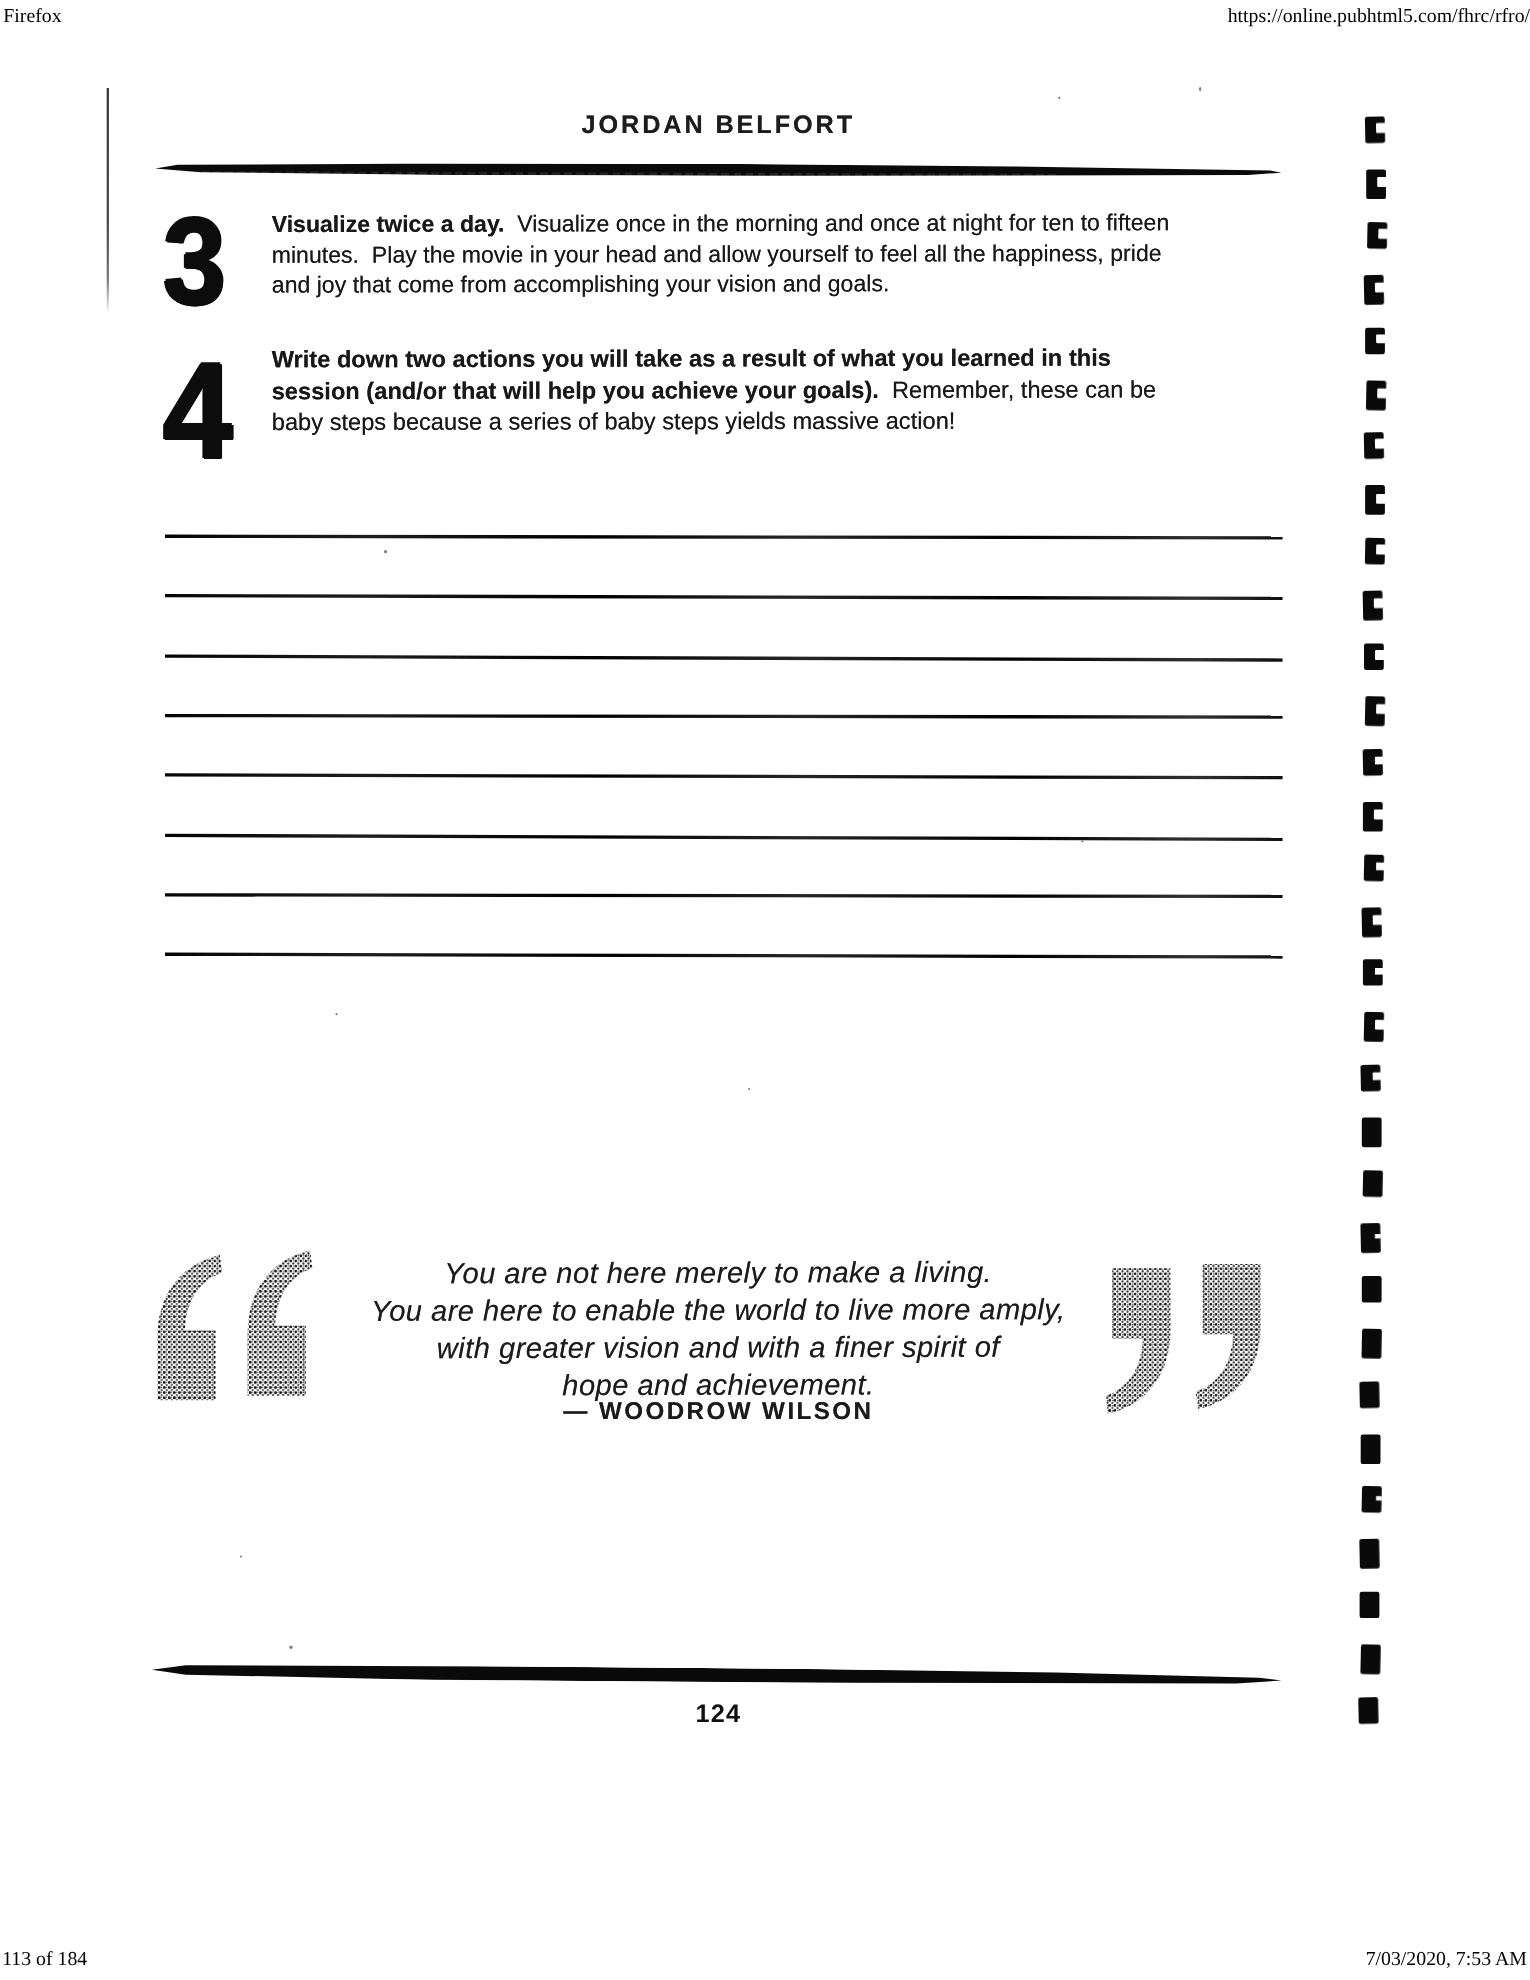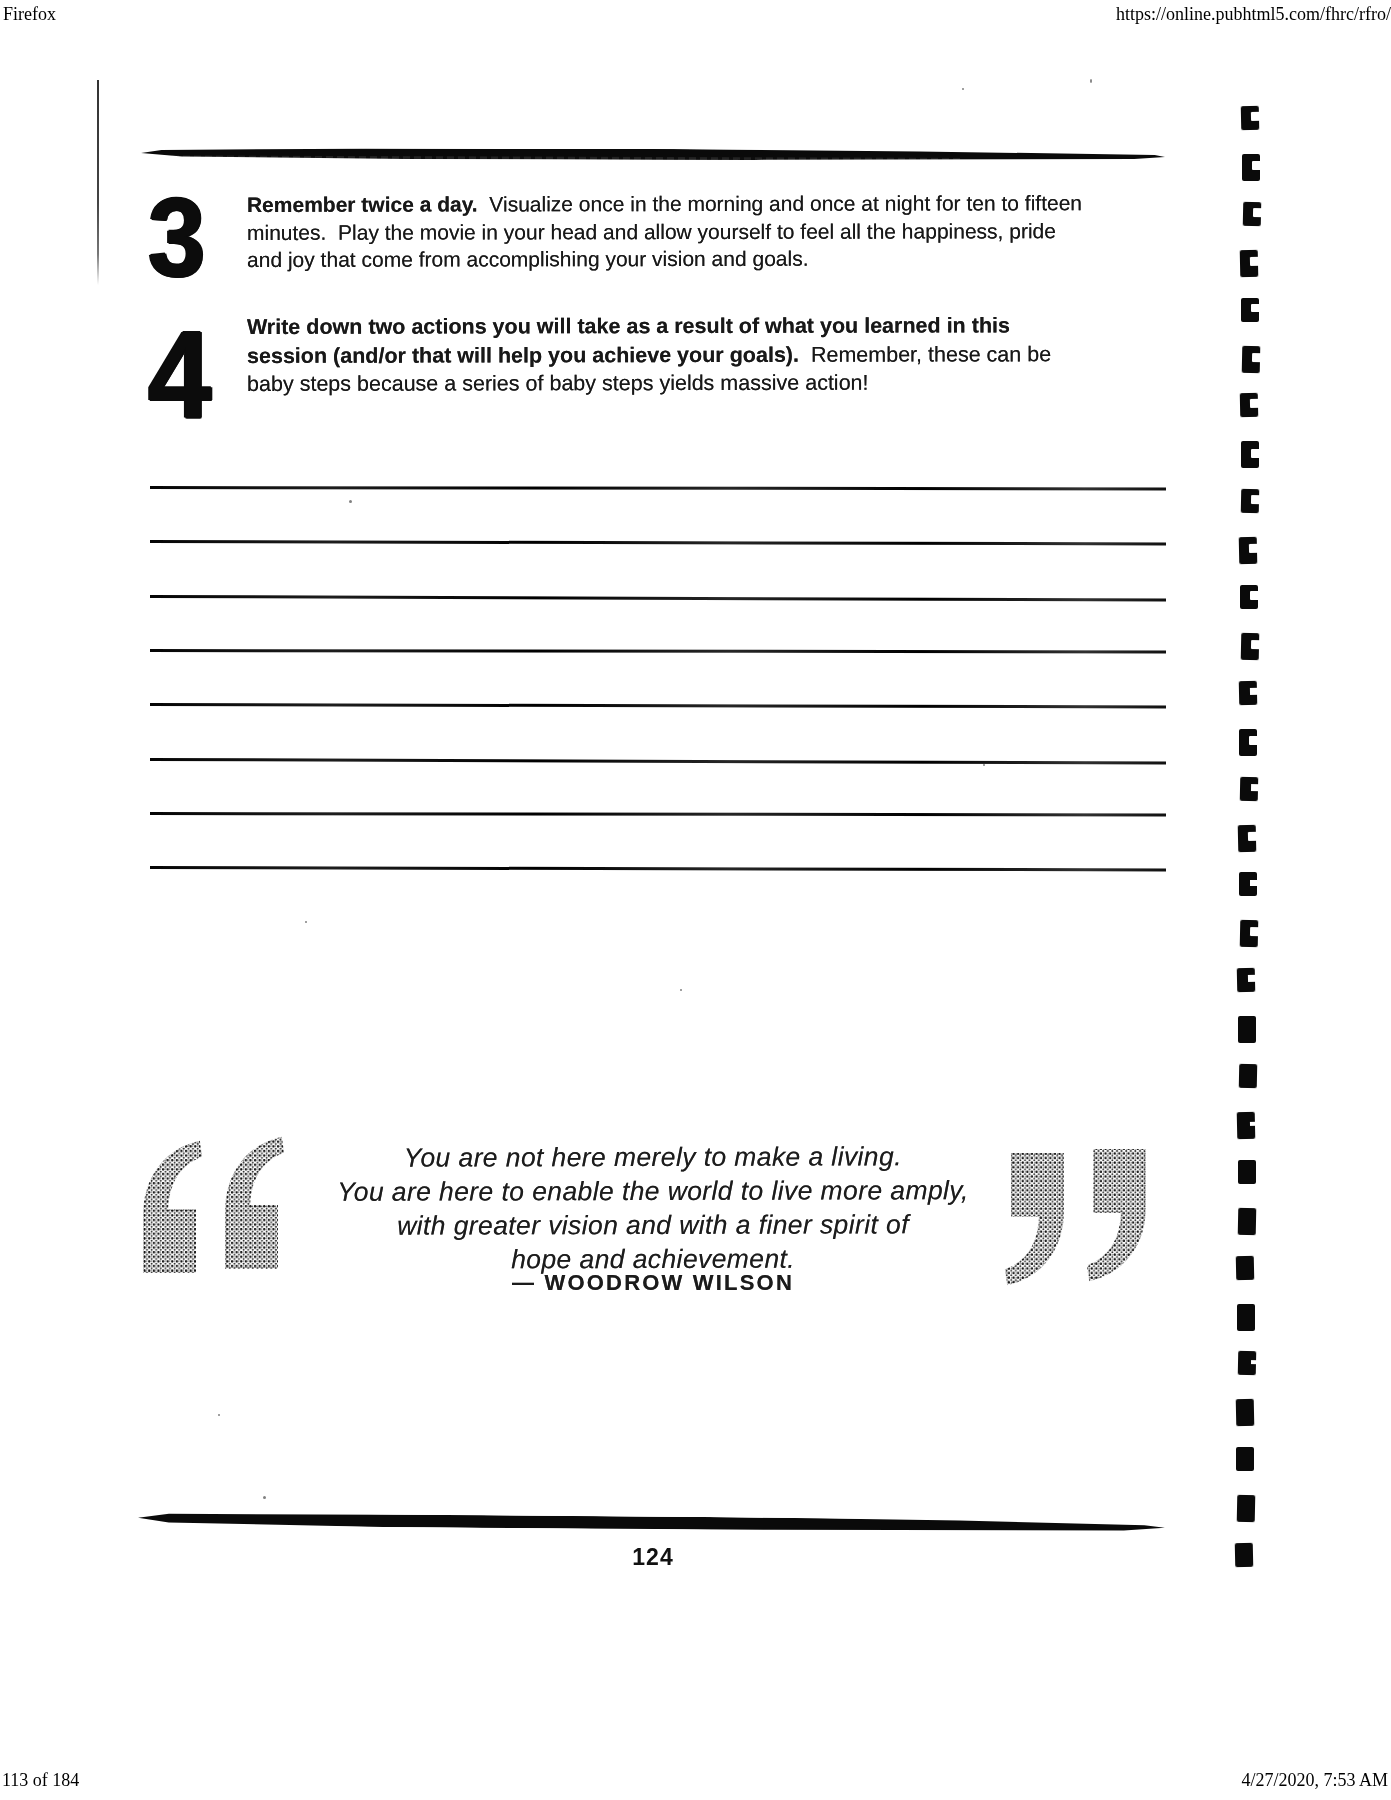--- a/index.html
+++ b/index.html
@@ -79,24 +79,25 @@
   <div class="vline"></div>
   <div class="speck" style="left:349px;top:500px;"></div>
   <div class="speck" style="left:962px;top:88px;width:2px;height:2px;"></div>
   <div class="speck" style="left:1090px;top:79px;width:2px;height:4px;"></div>
   <div class="speck" style="left:263px;top:1496px;"></div>
   <div class="speck" style="left:218px;top:1414px;width:2px;height:2px;"></div>
   <div class="speck" style="left:983px;top:764px;width:2px;height:2px;"></div>
   <div class="speck" style="left:305px;top:921px;width:2px;height:2px;"></div>
   <div class="speck" style="left:680px;top:989px;width:2px;height:2px;"></div>
 
+  <div class="doc-title">JORDAN BELFORT</div>
   <div class="rule rule-top"></div>
 
   <div class="big-num num-3">3</div>
-  <p class="item-text item3-text"><b>Remember twice a day.</b><span> &nbsp;Visualize once in the morning and once at night for ten to fifteen
+  <p class="item-text item3-text"><b>Visualize twice a day.</b><span> &nbsp;Visualize once in the morning and once at night for ten to fifteen
 minutes. &nbsp;Play the movie in your head and allow yourself to feel all the happiness, pride
 and joy that come from accomplishing your vision and goals.</span></p>
 
   <div class="big-num num-4">4</div>
   <p class="item-text item4-text"><b>Write down two actions you will take as a result of what you learned in this
 session (and/or that will help you achieve your goals).</b><span> &nbsp;Remember, these can be
 baby steps because a series of baby steps yields massive action!</span></p>
 
   <div>
       <div class="answer-line" style="top: 486px; transform: rotate(0.08deg);"></div>
@@ -208,16 +209,16 @@
         <div class="notch tiny"></div>
       </div>
       <div class="bind-mark" style="top: 1399.3px; left: 1235.6px; width: 18px; height: 27px; transform: rotate(-1.2deg);"></div>
       <div class="bind-mark" style="top: 1447.2px; left: 1236.4px; width: 18px; height: 24px; transform: rotate(0deg);"></div>
       <div class="bind-mark" style="top: 1495.1px; left: 1237.2px; width: 18px; height: 27px; transform: rotate(1.2deg);"></div>
       <div class="bind-mark" style="top: 1543px; left: 1235px; width: 18px; height: 24px; transform: rotate(-1.2deg);"></div>
     </div>
 
   <div class="foot">
     <span class="pages">113 of 184</span>
-    <span class="stamp">4/27/2020, 7:53 AM</span>
+    <span class="stamp">7/03/2020, 7:53 AM</span>
   </div>
 
 </div>
 
 </body></html>

